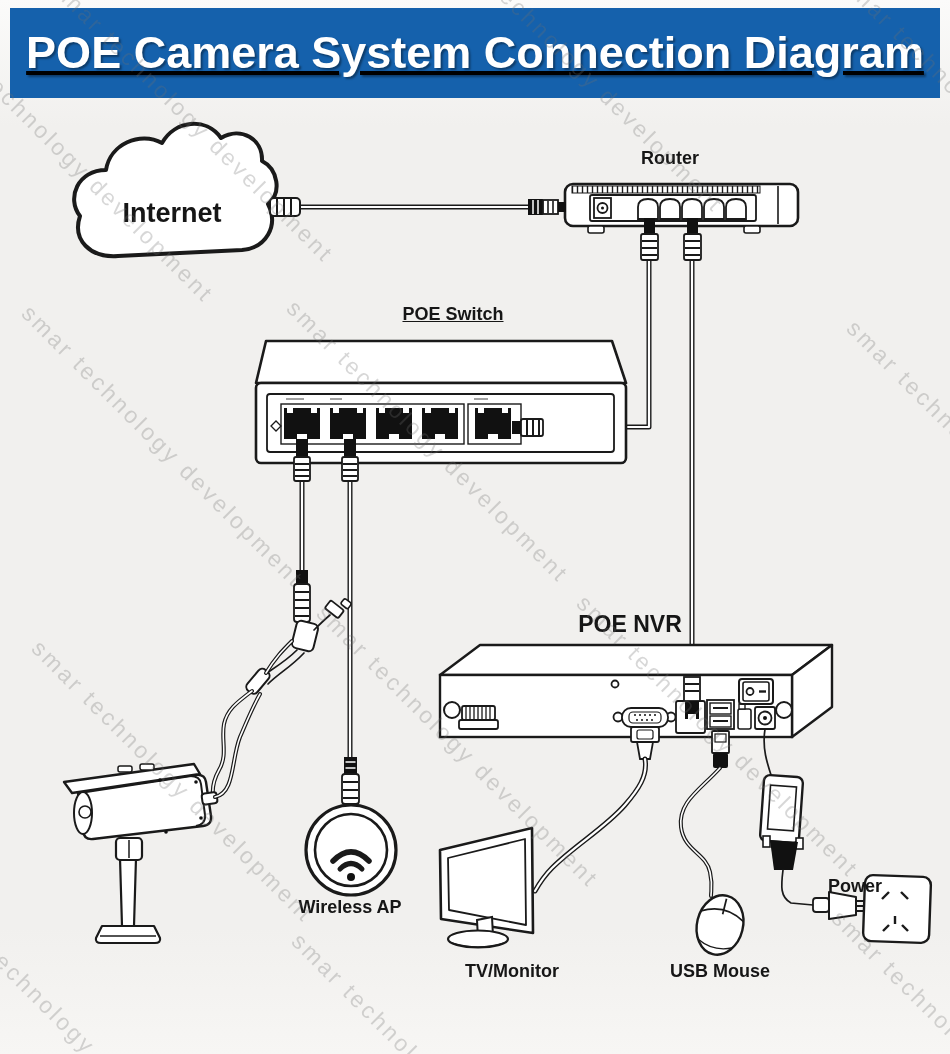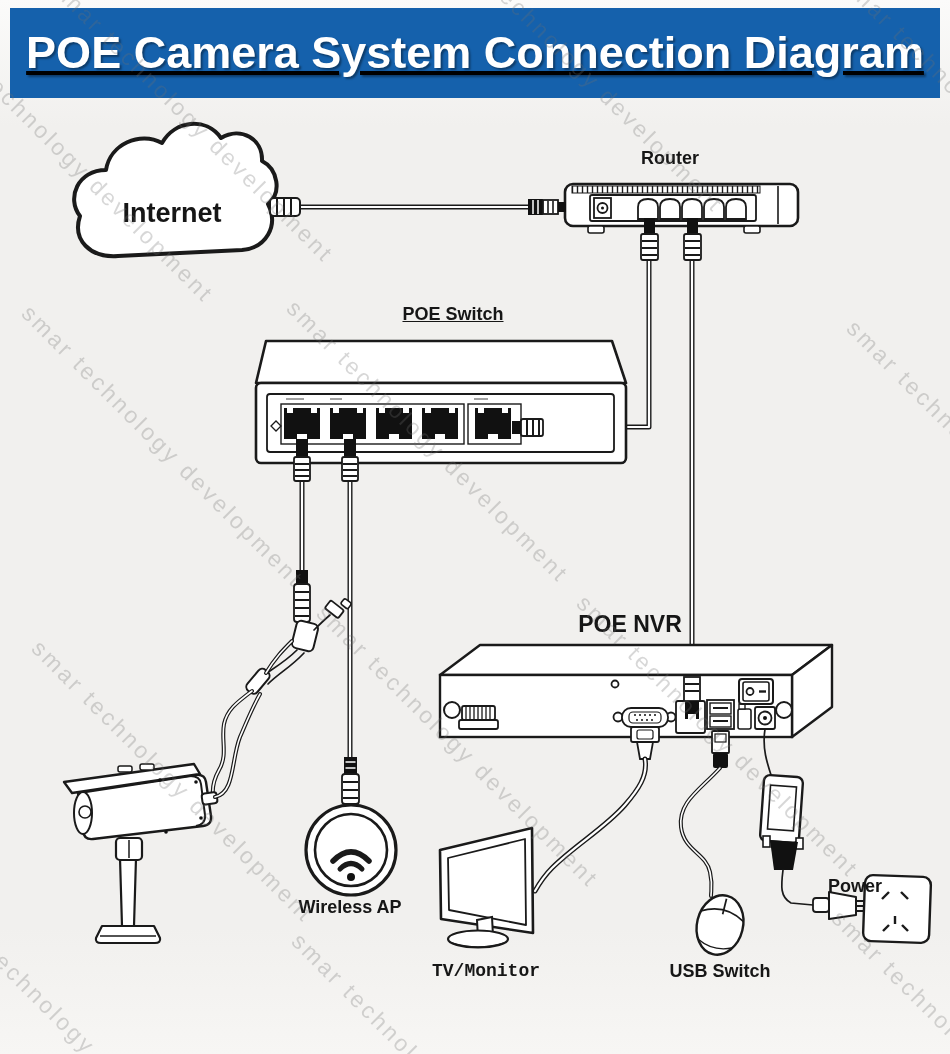--- a/index.html
+++ b/index.html
@@ -410,22 +410,22 @@
       <line class="ln" stroke-width="2.4" x1="883" y1="931" x2="889" y2="925"></line>
       <line class="ln" stroke-width="2.4" x1="902" y1="925" x2="908" y2="931"></line>
     </g>
   </svg>
 
   <div class="lbl big" style="left:172px;top:198px;">Internet</div>
   <div class="lbl" style="left:670px;top:148px;">Router</div>
   <div class="lbl" style="left:453px;top:304px;text-decoration:underline;">POE Switch</div>
   <div class="lbl nvr" style="left:630px;top:611px;">POE NVR</div>
   <div class="lbl" style="left:350px;top:897px;text-align:right;">Wireless AP</div>
-  <div class="lbl" style="left:486px;top:961px;font-family:Liberation Mono, monospace;">TV/Monitor</div>
-  <div class="lbl" style="left:720px;top:961px;">USB Switch</div>
+  <div class="lbl" style="left:512px;top:961px;">TV/Monitor</div>
+  <div class="lbl" style="left:720px;top:961px;">USB Mouse</div>
   <div class="lbl" style="left:855px;top:876px;">Power</div>
 
   <span class="wm" style="left:-55px;top:15px;">smar technology development</span>
   <span class="wm" style="left:65px;top:-25px;">smar technology development</span>
   <span class="wm" style="left:455px;top:-75px;">smar technology development</span>
   <span class="wm" style="left:855px;top:-30px;">smar technology development</span>
   <span class="wm" style="left:35px;top:300px;">smar technology development</span>
   <span class="wm" style="left:300px;top:295px;">smar technology development</span>
   <span class="wm" style="left:860px;top:315px;">smar technology development</span>
   <span class="wm" style="left:45px;top:635px;">smar technology development</span>

